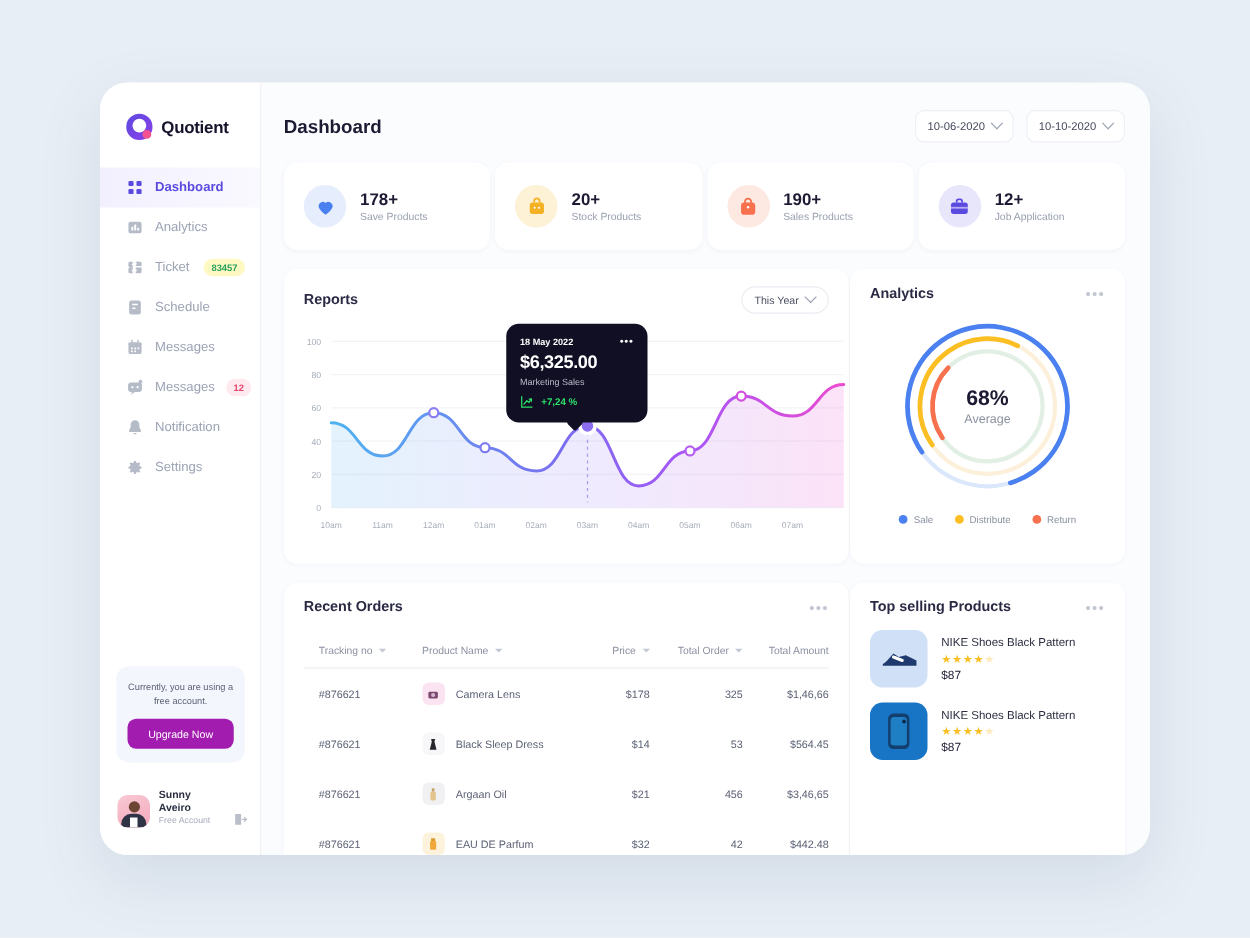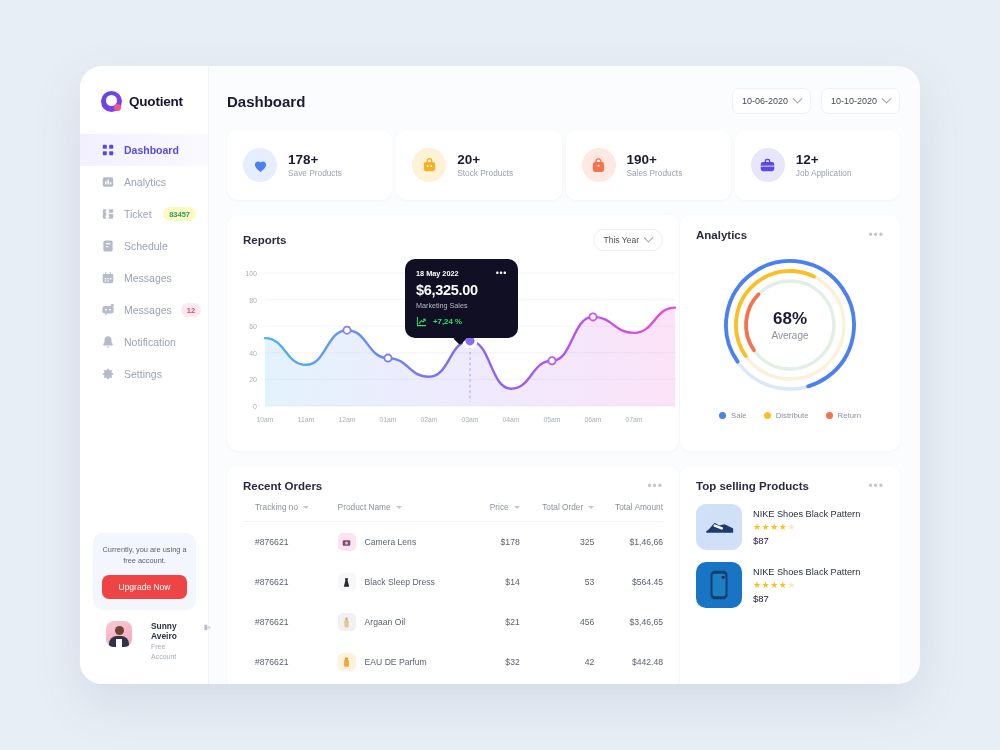--- a/index.html
+++ b/index.html
@@ -62,26 +62,26 @@
   .badge.red   { background: #fde9ee; color: #e8436c; }
 
   .upgrade-card {
     position: absolute; left: 13px; bottom: 74px; width: 103px;
     background: #f4f6fd; border-radius: 10px; padding: 11px 9px 11px;
     text-align: center;
   }
   .upgrade-text { font-size: 7.4px; color: #5b6275; line-height: 1.5; }
   .upgrade-btn {
     margin-top: 9px; width: 100%; height: 24px;
-    background: #ef4444; color: #fff; border: none; border-radius: 7px;
+    background: #a21caf; color: #fff; border: none; border-radius: 7px;
     font-size: 8.5px; font-family: inherit; cursor: pointer;
   }
   .profile {
-    position: absolute; left: 26px; bottom: 22px;
-    display: flex; align-items: flex-start; gap: 19px; width: 105px;
+    position: absolute; left: 14px; bottom: 22px;
+    display: flex; align-items: flex-end; gap: 7px; width: 105px;
   }
   .avatar {
     width: 26px; height: 26px; border-radius: 8px; flex: none;
     background: linear-gradient(160deg,#f9c9d4,#f2a7bb);
     position: relative; overflow: hidden;
   }
   .av-head { position:absolute; left:8.5px; top:5px; width:9px; height:9px; border-radius:50%; background:#6b4434; }
   .av-body { position:absolute; left:3px; bottom:0; width:20px; height:11px; border-radius:8px 8px 0 0; background:#2e3346; }
   .av-shirt { position:absolute; left:10px; bottom:0; width:6px; height:8px; background:#fff; }
   .profile-name { font-size: 8.4px; font-weight: bold; color: #2b2f42; line-height:1.3; }
@@ -135,21 +135,21 @@
   .tt-arrow { position: absolute; left: 50px; bottom: -5px; width: 10px; height: 10px; background: #100f23; transform: rotate(45deg); border-radius: 2px; }
 
   .donut-wrap { position: relative; height: 160px; display: flex; align-items: center; justify-content: center; margin-top: 4px; }
   .donut-center { position: absolute; text-align: center; }
   .donut-pct { font-size: 17px; font-weight: bold; color: #1d1b34; }
   .donut-avg { font-size: 10px; color: #8b91a1; margin-top: 1px; }
   .legend { display: flex; justify-content: center; gap: 17px; padding: 6px 0 14px; }
   .leg { display: flex; align-items: center; gap: 5px; font-size: 7.8px; color: #8b91a1; }
   .leg-dot { width: 7px; height: 7px; border-radius: 50%; }
 
-  table { width: 100%; border-collapse: collapse; margin-top: 10px; }
+  table { width: 100%; border-collapse: collapse; margin-top: 23px; }
   th {
     font-size: 8.3px; font-weight: normal; color: #8b91a1; text-align: right;
     padding: 0 0 9px; border-bottom: 1px solid #f1f2f6; white-space: nowrap;
   }
   th .th-in { display: inline-flex; align-items: center; gap: 5px; }
   .caret { width: 0; height: 0; border-left: 3px solid transparent; border-right: 3px solid transparent; border-top: 3.5px solid #c3c8d4; }
   td { font-size: 8.6px; color: #5c6275; padding: 11px 0; text-align: right; white-space: nowrap; }
   .c-track { text-align: left; padding-left: 12px; }
   .c-name { text-align: left; }
   .prod-cell { display: flex; align-items: center; gap: 9px; }

